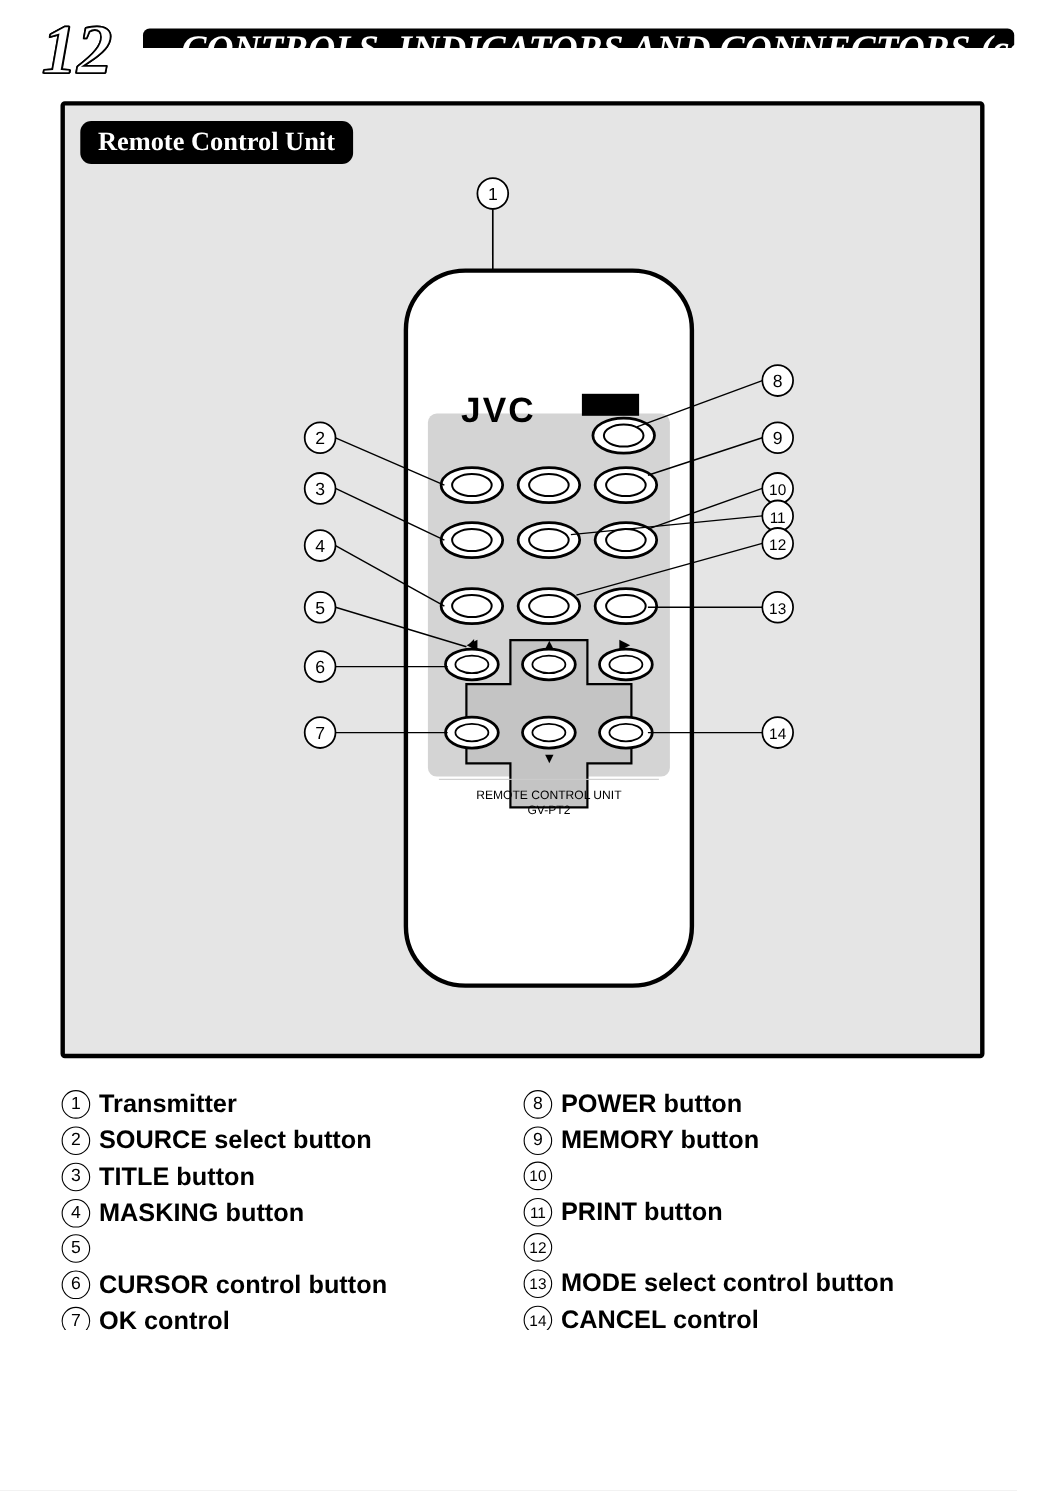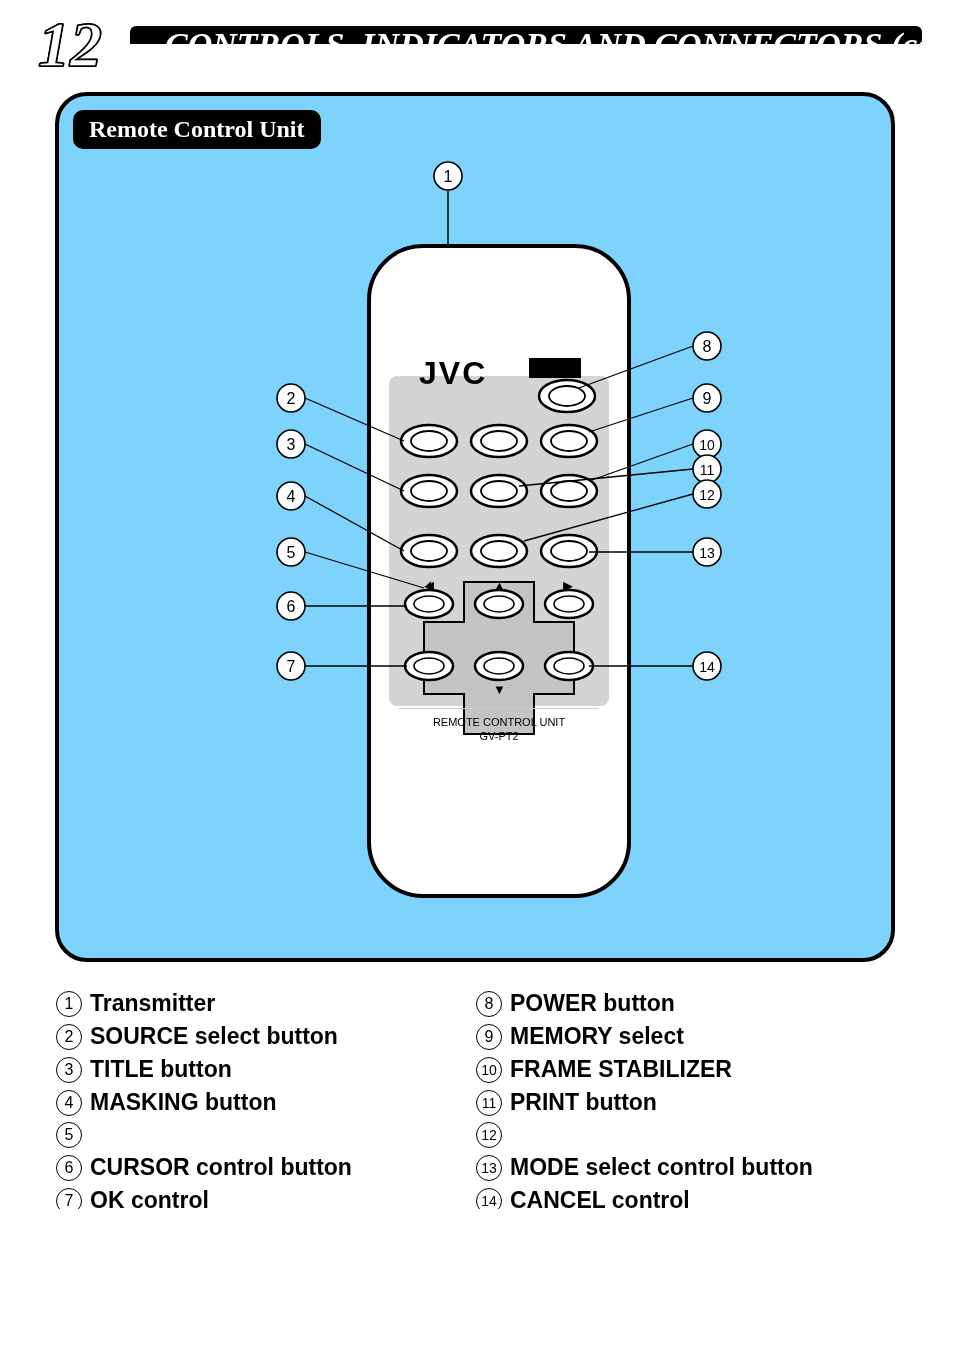--- a/index.html
+++ b/index.html
@@ -15,21 +15,21 @@
     position:absolute;left:130px;top:26px;width:792px;height:42px;
     background:linear-gradient(to bottom,#000 0%,#000 42%,transparent 42%);border-radius:6px;
   }
   .title-text{
     position:absolute;left:165px;top:26px;width:760px;font-family:Georgia,serif;
     font-style:italic;font-weight:bold;font-size:34px;letter-spacing:0px;color:#fff;
     white-space:nowrap;text-align:center;
   }
   .panel{
     position:absolute;left:55px;top:92px;width:840px;height:870px;
-    border:4px solid #000;border-radius:32px;background:#7dd3fc;box-sizing:border-box;
+    border:4px solid #000;border-radius:4px;background:#e5e5e5;box-sizing:border-box;
   }
   .sub-label{
     position:absolute;left:14px;top:14px;padding:6px 16px;background:#000;color:#fff;
     border-radius:10px;font-family:Georgia,serif;font-weight:bold;font-size:24px;
   }
   
   .svg-wrap{position:absolute;left:0;top:0;}
   .legend-columns{
     position:absolute;left:56px;top:990px;width:840px;display:flex;
   }
@@ -202,25 +202,24 @@
           <span class="ltext">OK control</span>
         </div>
     </div>
     <div class="legend-col">
       <div class="legend-item">
           <span class="cnum">8</span>
           <span class="ltext">POWER button</span>
         </div>
       <div class="legend-item">
           <span class="cnum">9</span>
-          <span class="ltext">MEMORY select</span>
+          <span class="ltext">MEMORY button</span>
         </div>
       <div class="legend-item">
           <span class="cnum sm">10</span>
-          <span class="ltext">FRAME STABILIZER</span>
         </div>
       <div class="legend-item">
           <span class="cnum sm">11</span>
           <span class="ltext">PRINT button</span>
         </div>
       <div class="legend-item">
           <span class="cnum sm">12</span>
         </div>
       <div class="legend-item">
           <span class="cnum sm">13</span>

